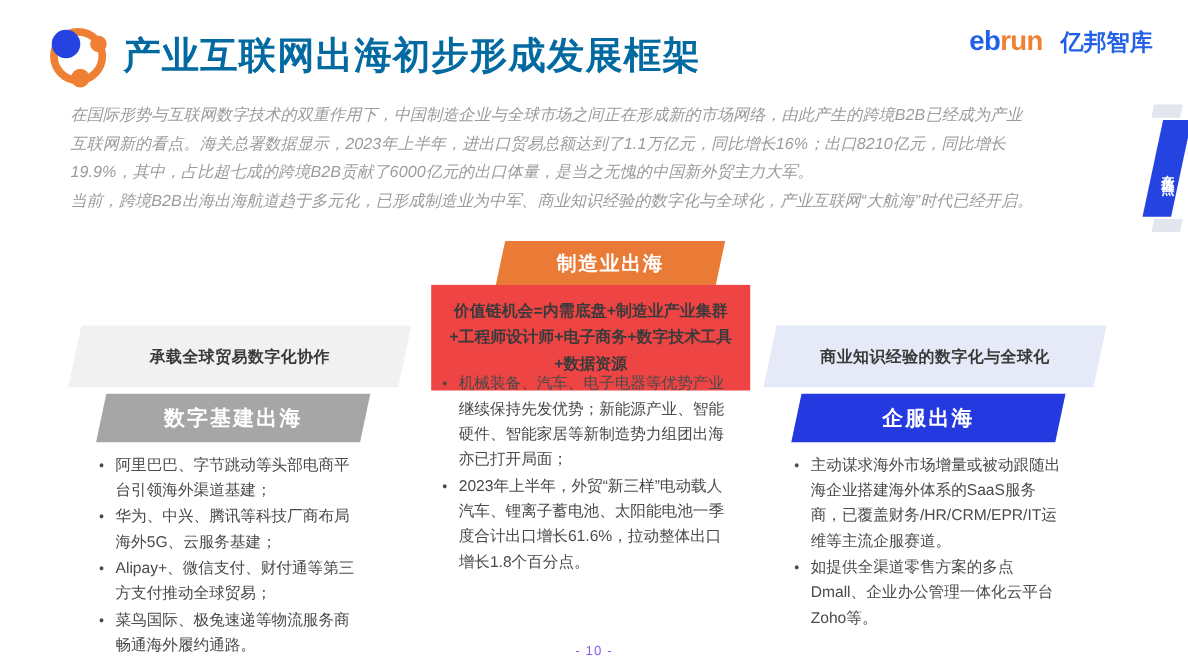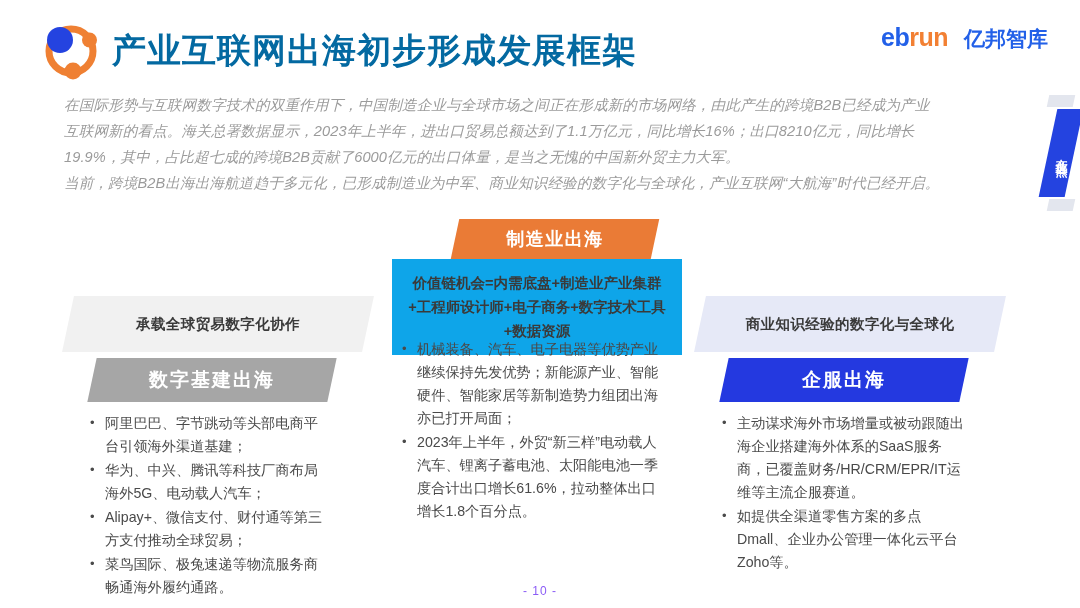--- a/index.html
+++ b/index.html
@@ -159,21 +159,21 @@
     left: 455px; top: 219px;
     width: 200px; height: 40px;
     background: #ea7b36;
     transform: skewX(-12deg);
   }
   .center-banner .banner-text { font-size: 18px; letter-spacing: 1.5px; }
   .center-formula {
     position: absolute;
     left: 392px; top: 259px;
     width: 290px;
-    background: #0ea5e9;
+    background: #ef4444;
     padding: 12px 10px 12px 10px;
     box-sizing: border-box;
     text-align: center;
     font-size: 14.5px;
     font-weight: bold;
     line-height: 24px;
     color: #3a3a3a;
   }
 
   
@@ -254,21 +254,21 @@
 
   <div class="col">
     <div class="panel-head left-head">
       <div class="panel-head-text">承载全球贸易数字化协作</div>
     </div>
     <div class="banner left-banner">
       <div class="banner-text">数字基建出海</div>
     </div>
     <ul class="bullets left-bullets">
       <li>阿里巴巴、字节跳动等头部电商平台引领海外渠道基建；</li>
-      <li>华为、中兴、腾讯等科技厂商布局海外5G、电动载人汽车；</li>
+      <li>华为、中兴、腾讯等科技厂商布局海外5G、云服务基建；</li>
       <li>Alipay+、微信支付、财付通等第三方支付推动全球贸易；</li>
       <li>菜鸟国际、极兔速递等物流服务商畅通海外履约通路。</li>
     </ul>
   </div>
 
   <div class="col">
     <div class="center-banner">
       <div class="banner-text">制造业出海</div>
     </div>
     <div class="center-formula">价值链机会=内需底盘+制造业产业集群+工程师设计师+电子商务+数字技术工具+数据资源</div>

